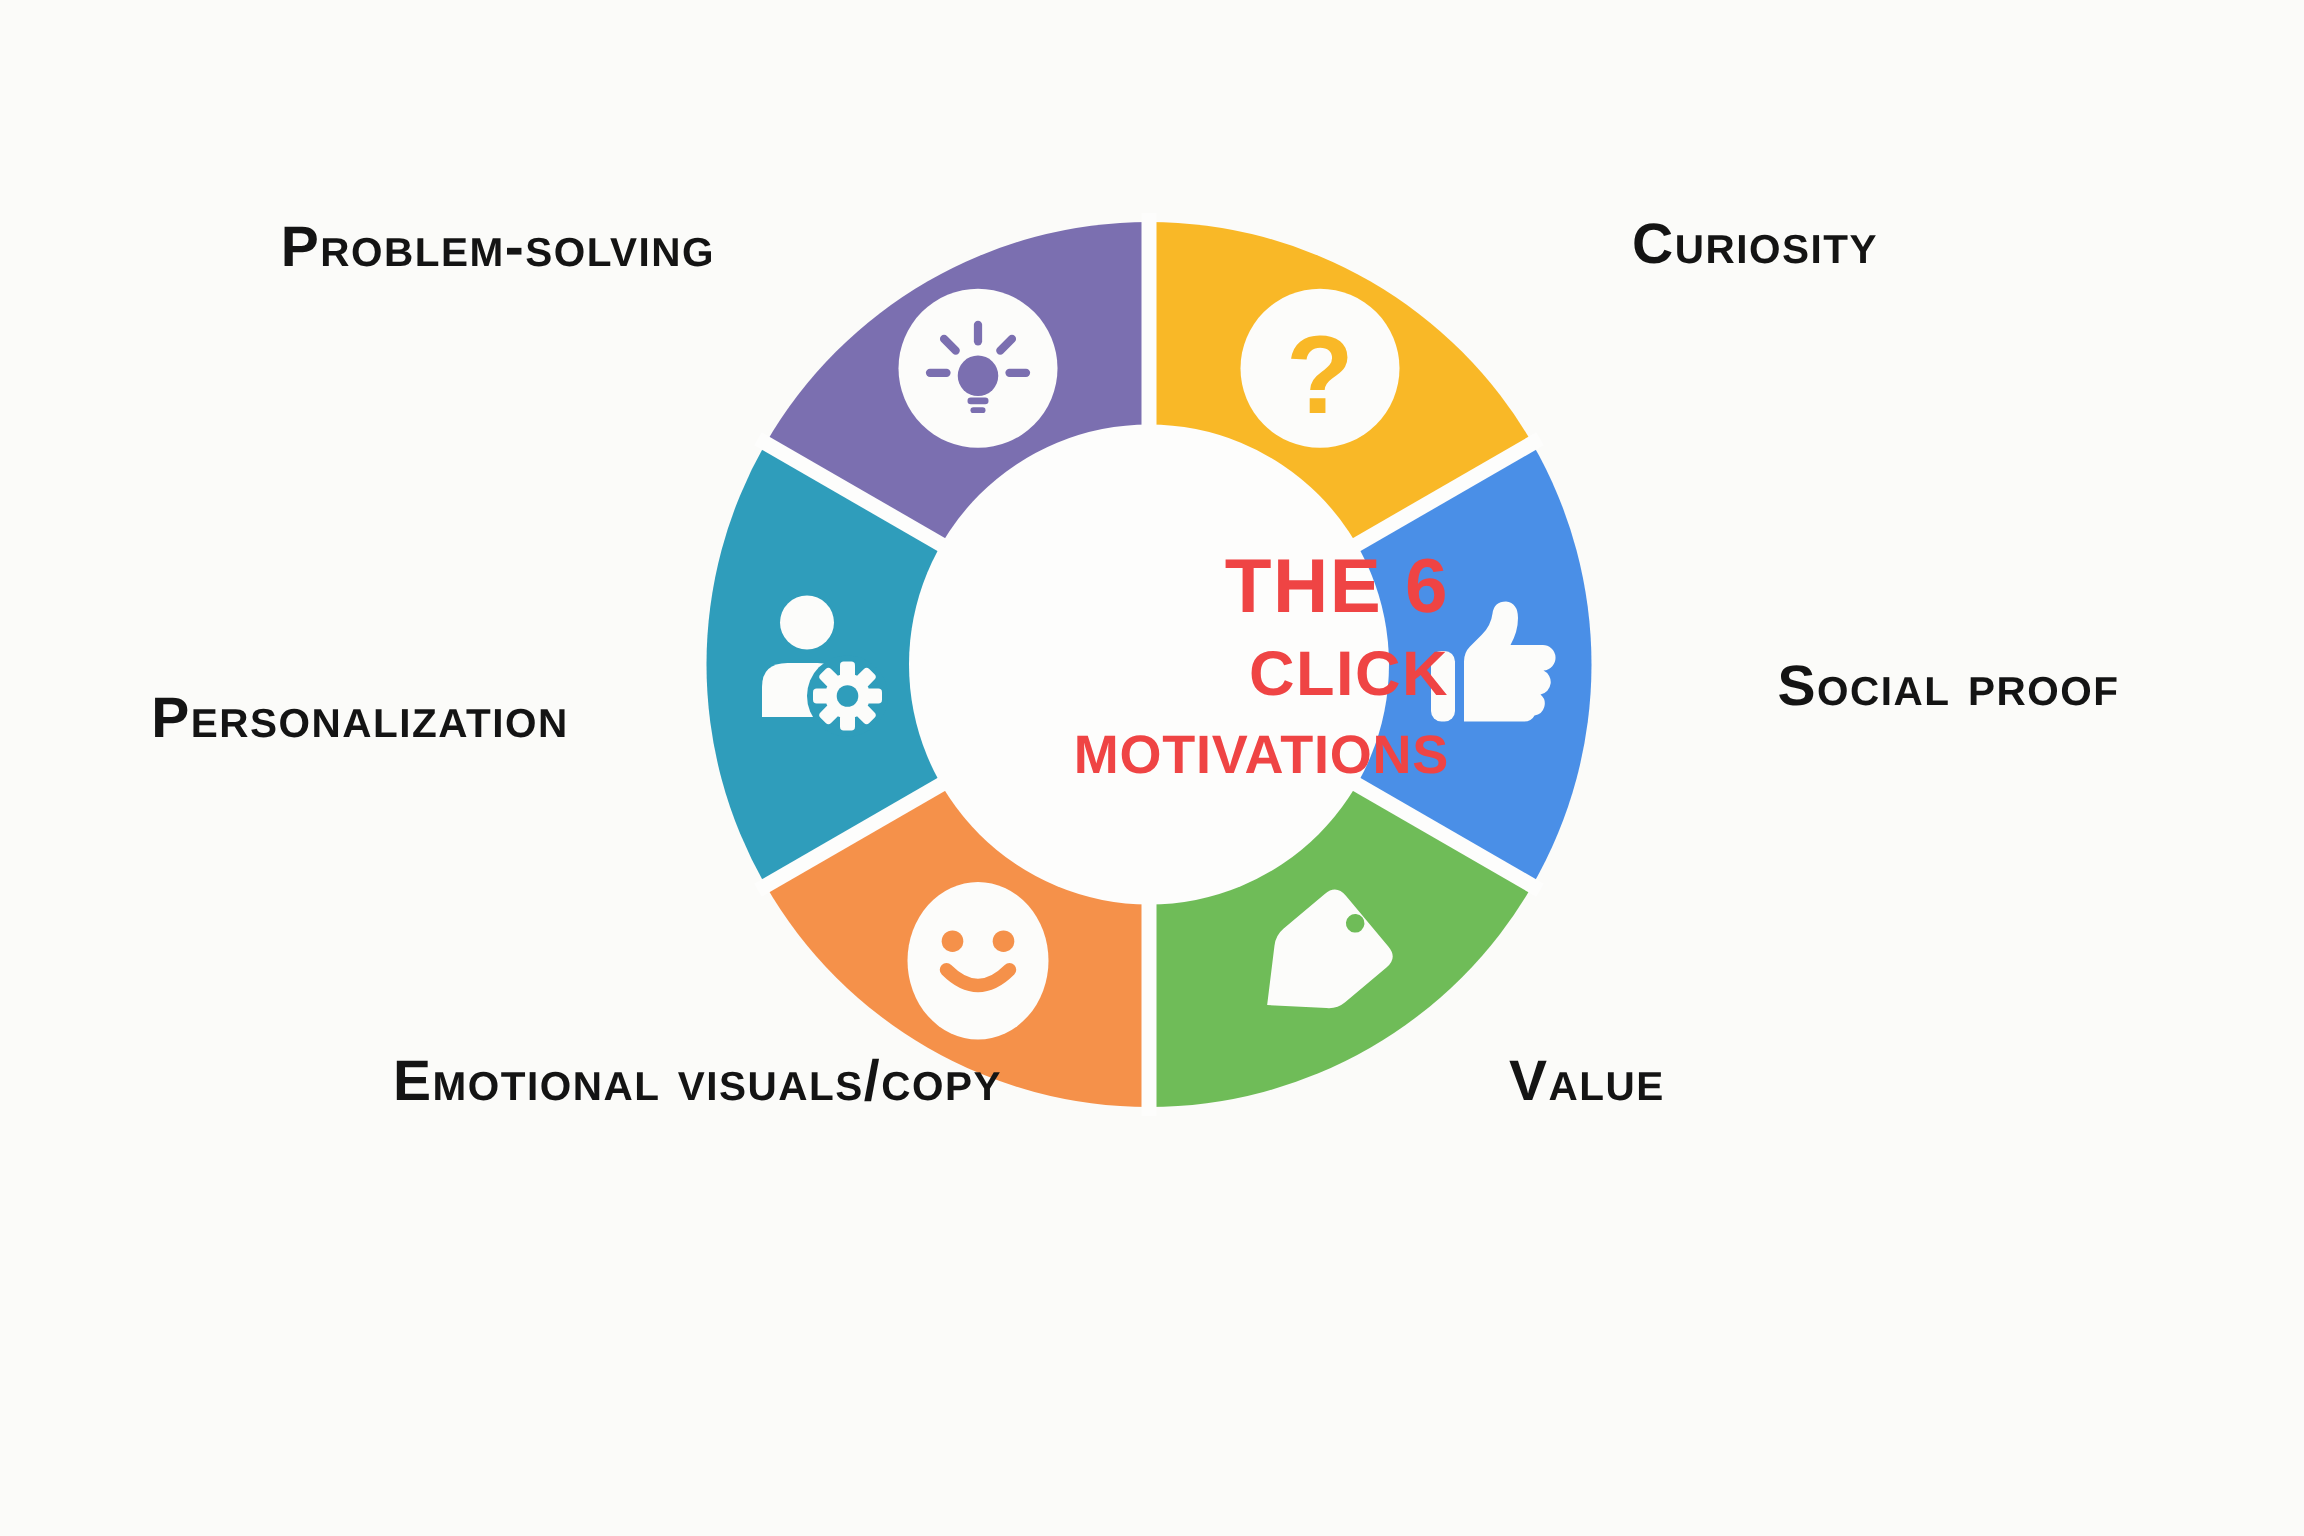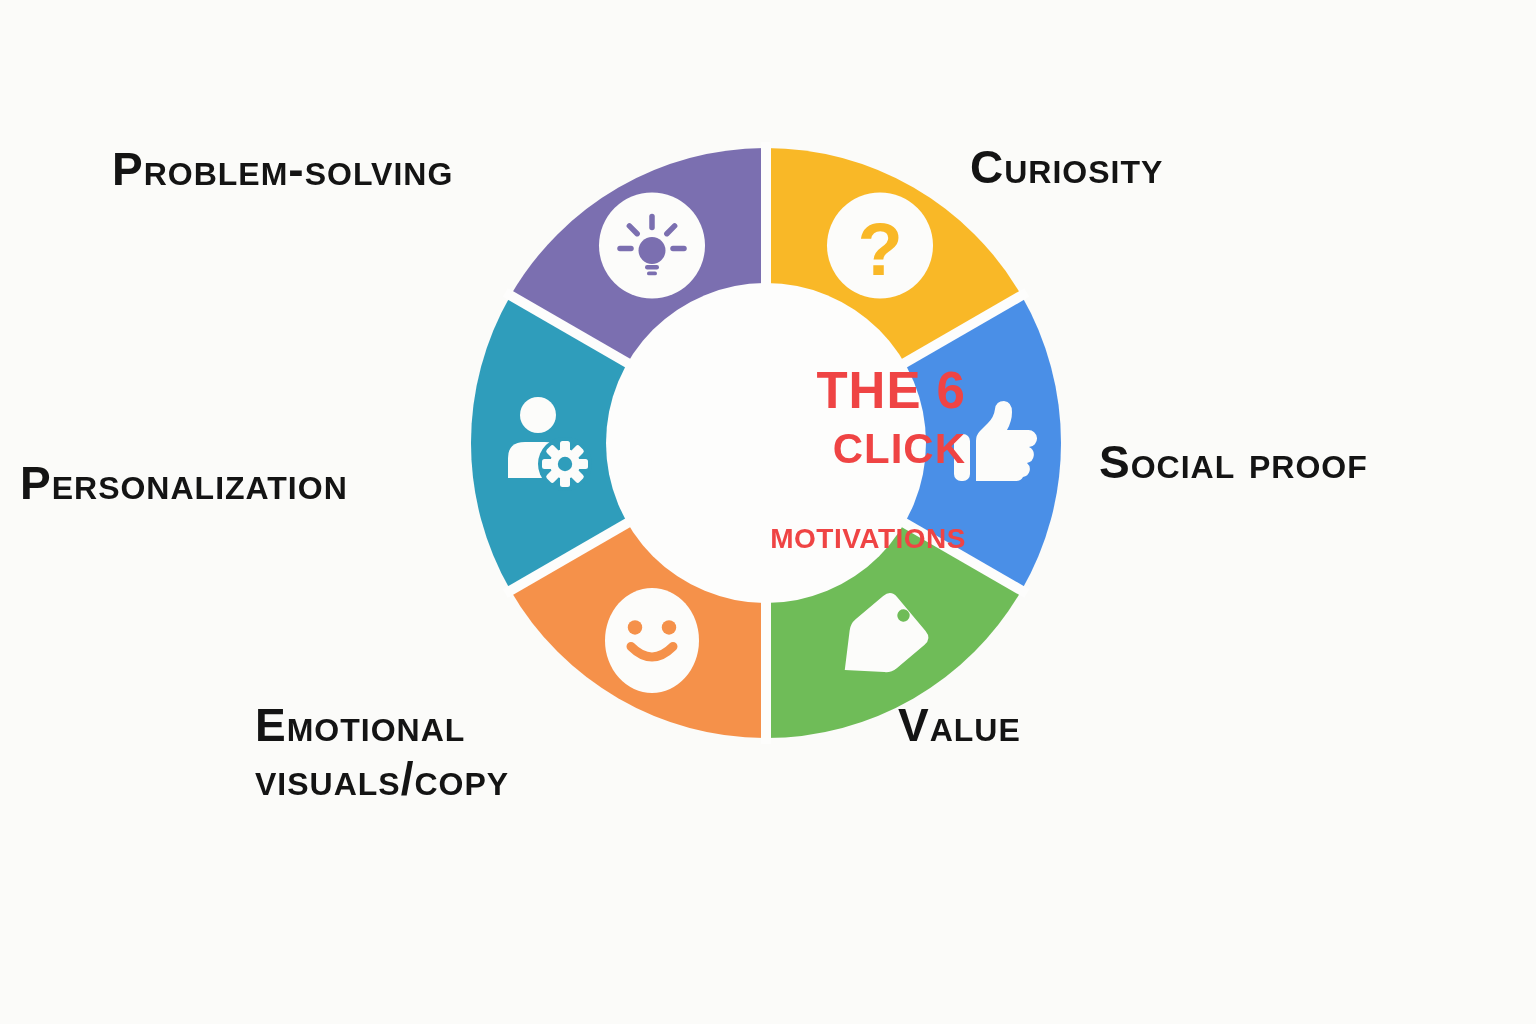--- a/index.html
+++ b/index.html
@@ -1,32 +1,32 @@
 <!DOCTYPE html>
 <html><head>
 <meta charset="utf-8">
 <style>
   html,body{margin:0;padding:0;background:#fbfbf9;}
   .canvas{position:relative;width:1536px;height:1024px;overflow:hidden;
           font-family:"Liberation Sans",sans-serif;background:#fbfbf9;}
   svg.donut{position:absolute;left:0;top:0;}
   .label{position:absolute;font-weight:700;font-variant:small-caps;
-         color:#141414;font-size:46px;letter-spacing:1px;text-align:left;
+         color:#141414;font-size:38px;letter-spacing:1px;text-align:center;
          line-height:1.17;}
   #lbl-problem-solving{left:112px;top:143px;width:440px;}
   #lbl-curiosity{left:970px;top:141px;width:400px;}
   #lbl-personalization{left:20px;top:413px;width:440px;margin-top:44px;}
   #lbl-social-proof{left:1099px;top:436px;width:400px;}
   #lbl-emotional-visuals-copy{left:255px;top:699px;width:420px;}
-  #lbl-value{left:898px;top:699px;width:400px;}
+  #lbl-value{left:858px;top:699px;width:400px;}
   .center-title{position:absolute;left:566px;top:362px;width:400px;
                 text-align:right;color:#ef4444;font-weight:700;}
   .ct1{font-size:51px;line-height:57px;letter-spacing:1px;}
   .ct2{font-size:42px;line-height:60px;letter-spacing:1px;}
-  .ct3{font-size:28px;line-height:48px;letter-spacing:0.5px;margin-top:36px;}
+  .ct3{font-size:36px;line-height:48px;letter-spacing:0.5px;}
 </style>
 </head>
 <body>
 
 <div class="canvas">
 
   <svg class="donut" width="1536" height="1024" viewBox="0 0 1536 1024">
       <path d="M 766 443 L 766 148 A 295 295 0 0 1 1021.4774941164094 295.5 Z" fill="#f9b827"></path>
       <path d="M 766 443 L 1021.4774941164094 295.5 A 295 295 0 0 1 1021.4774941164094 590.5 Z" fill="#4a8fe7"></path>
       <path d="M 766 443 L 1021.4774941164094 590.5 A 295 295 0 0 1 766 738 Z" fill="#6fbc58"></path>

